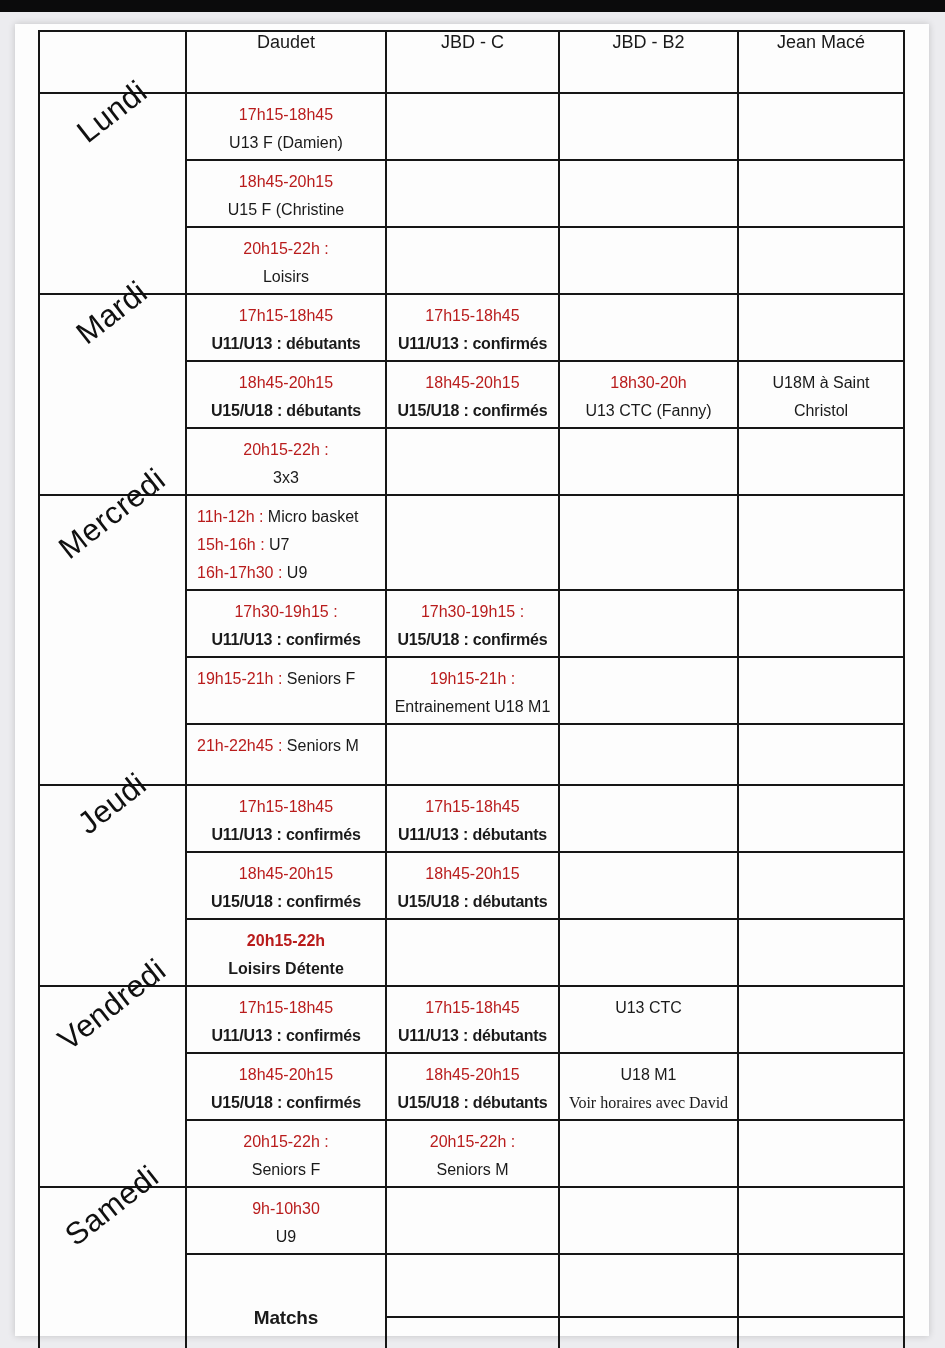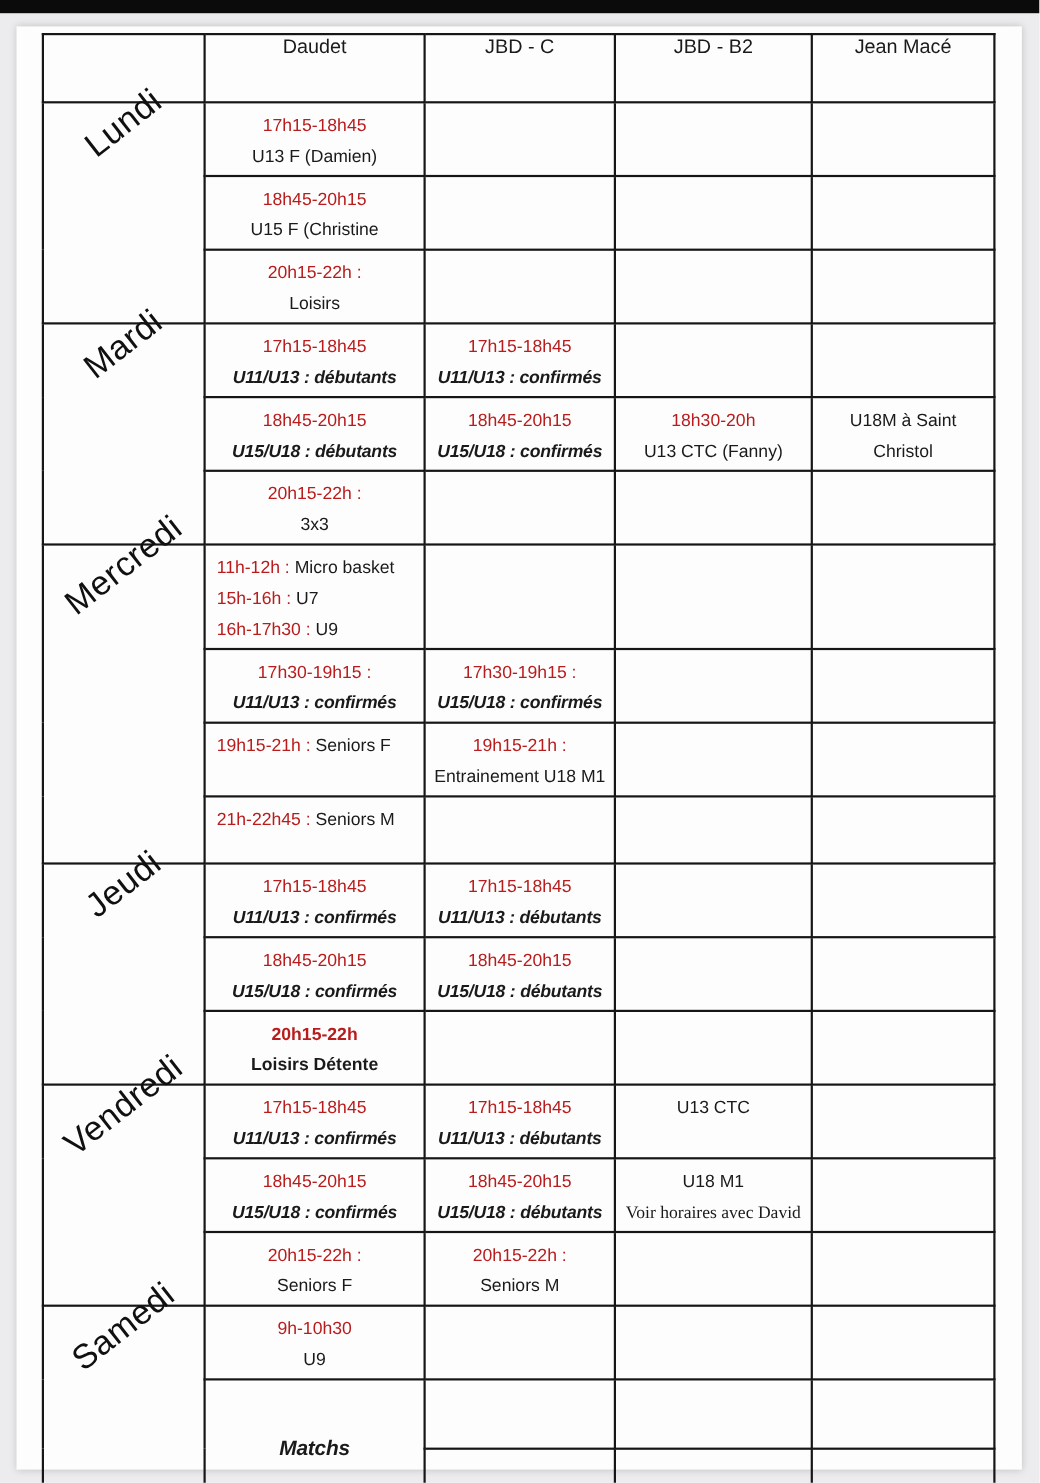--- a/index.html
+++ b/index.html
@@ -36,21 +36,21 @@
   td.day{vertical-align:middle;text-align:center;}
   .dayname{
     display:inline-block;transform:rotate(-38deg);
     font-size:31px;color:#101010;white-space:nowrap;letter-spacing:.5px;
   }
   .cellwrap{padding:7px 2px 2px 2px;}
   .cellwrap.left{padding-left:10px;}
   .line{line-height:28px;font-size:16px;text-align:center;}
   .left .line{text-align:left;}
   .red{color:#b91c1c;}
-  .bold{font-weight:bold;letter-spacing:-0.2px;font-style:italic;}
+  .bold{font-weight:bold;letter-spacing:-0.2px;}
   .small{font-size:16px;font-family:Liberation Serif, serif;}
   .big{font-size:19px;}
 </style>
 </head>
 <body>
 
 <div class="topbar"></div>
 <div class="paper"></div>
 
 <table class="schedule">

